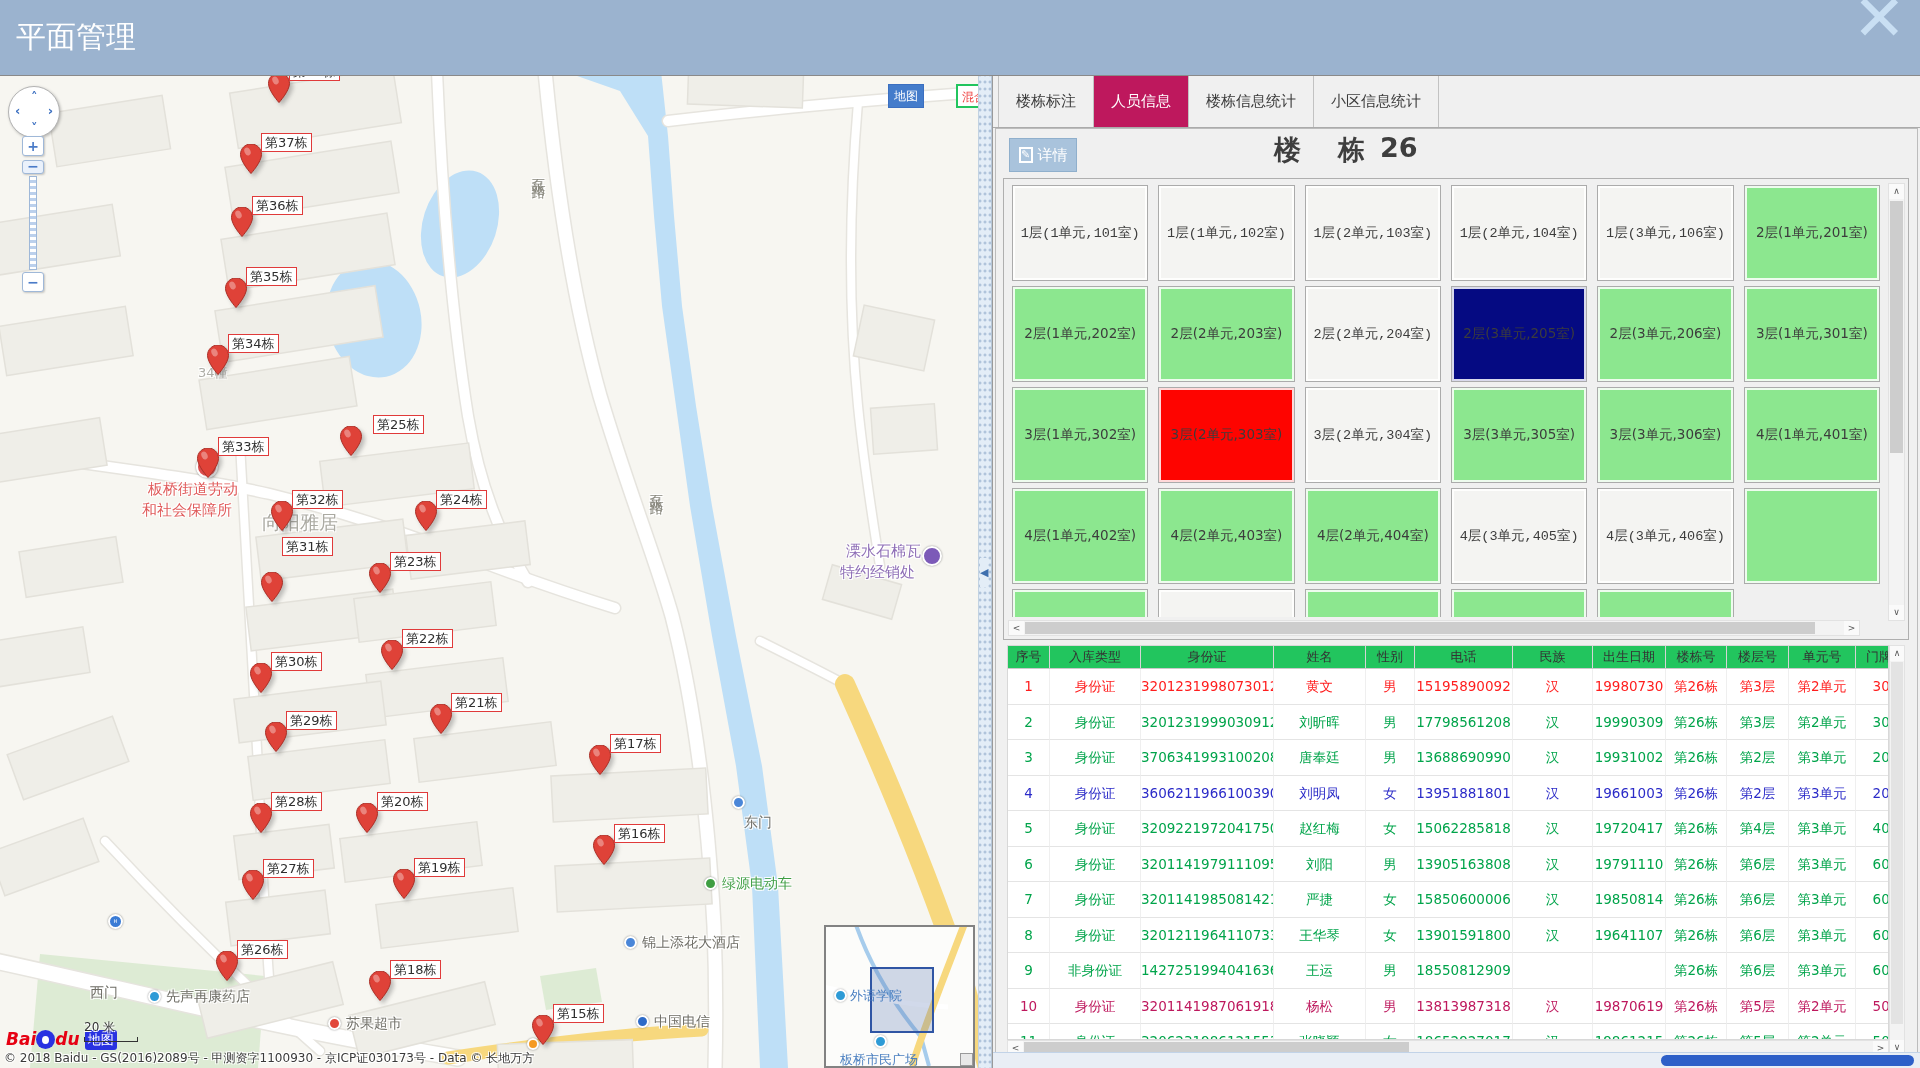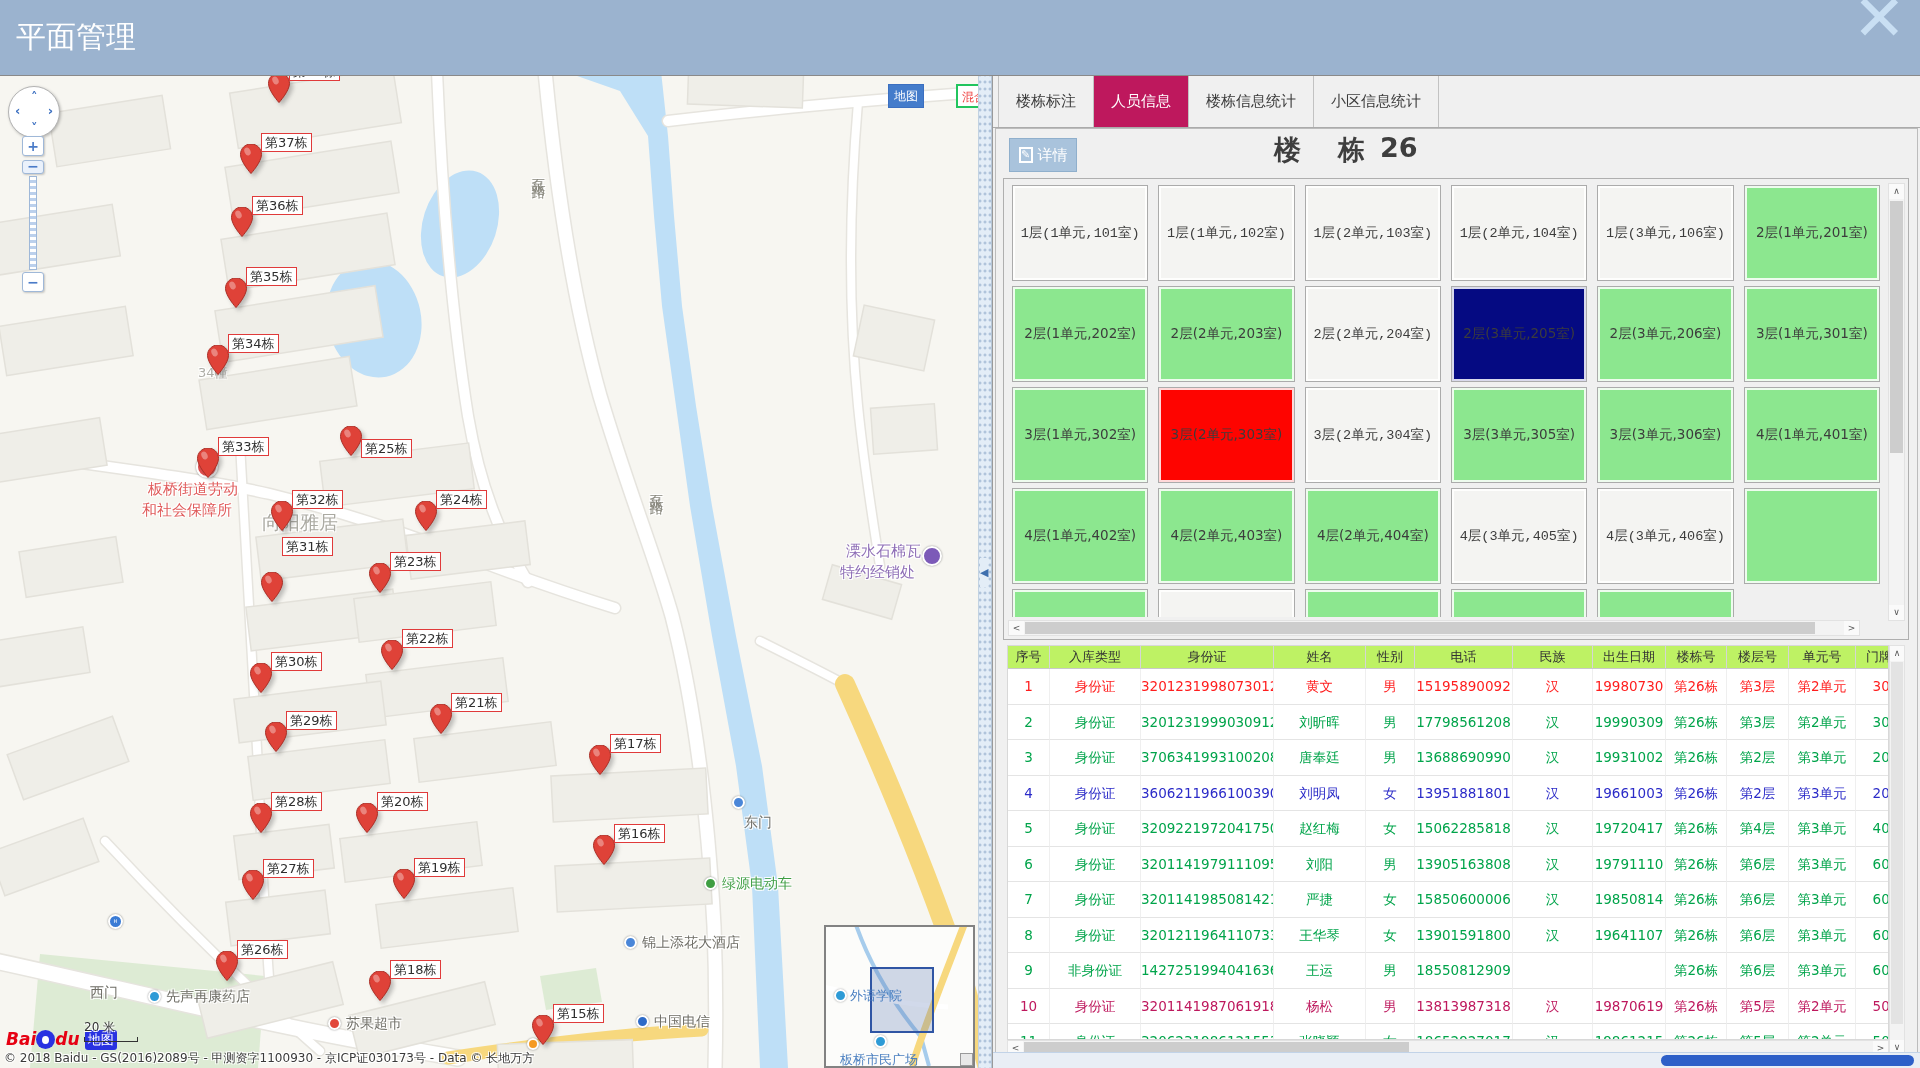--- a/index.html
+++ b/index.html
@@ -136,21 +136,21 @@
   .sb-thumb { position:absolute; background:#CDCDCD; cursor:pointer; }
 
   .grid-vsb { right:3px; top:4px; width:17px; height:438px; }
   .grid-vsb .sb-thumb { left:1px; right:1px; top:17px; height:252px; }
   .grid-hsb { left:4px; bottom:3px; height:16px; width:852px; }
   .grid-hsb .sb-thumb { top:1px; bottom:1px; left:16px; width:790px; }
 
   
   .twrap { position:absolute; left:14px; top:569px; width:882px; height:395px;
     overflow:hidden; background:#FFFFFF; border:1px solid #D8D8D8; }
-  .thead { display:grid; height:23px; background:#bef264; border-bottom:1px solid #C9C9C9;
+  .thead { display:grid; height:23px; background:#22c55e; border-bottom:1px solid #C9C9C9;
     width:908px; }
   .thead div { font-size:13px; color:#333; text-align:center; line-height:22px;
     border-right:1px solid #D5D5D5; overflow:hidden; white-space:nowrap; }
   .tbody { width:908px; height:370px; overflow:hidden; }
   .trow { display:grid; height:35.5px; cursor:pointer; }
   .trow div { font-size:13.5px; text-align:center; line-height:35px;
     border-right:1px solid #EFEFEF; border-bottom:1px solid #E4E4E4;
     overflow:hidden; white-space:nowrap; }
   .table-vsb { left:896px; top:569px; width:16px; height:411px; }
   .table-vsb .sb-thumb { left:1px; right:1px; top:16px; height:362px; background:#E3E3E3; }
@@ -307,21 +307,21 @@
       <div class="m-label" style="left: 228px; top: 258px;">第34栋</div>
       <div class="pin" style="left: 197px; top: 372px;"><svg width="22" height="30" viewBox="0 0 22 30">
           <path d="M11 0C5.1 0 .5 4.6.5 10.4c0 7.6 10.5 19.1 10.5 19.1S21.5 18 21.5 10.4C21.5 4.6 16.9 0 11 0z" fill="#DF4238" stroke="#A93028" stroke-width="1"></path>
           <ellipse cx="7.5" cy="7.5" rx="3" ry="4" fill="#FFFFFF" opacity="0.35" transform="rotate(-25 7.5 7.5)"></ellipse>
         </svg></div>
       <div class="m-label" style="left: 218px; top: 361px;">第33栋</div>
       <div class="pin" style="left: 340px; top: 350px;"><svg width="22" height="30" viewBox="0 0 22 30">
           <path d="M11 0C5.1 0 .5 4.6.5 10.4c0 7.6 10.5 19.1 10.5 19.1S21.5 18 21.5 10.4C21.5 4.6 16.9 0 11 0z" fill="#DF4238" stroke="#A93028" stroke-width="1"></path>
           <ellipse cx="7.5" cy="7.5" rx="3" ry="4" fill="#FFFFFF" opacity="0.35" transform="rotate(-25 7.5 7.5)"></ellipse>
         </svg></div>
-      <div class="m-label" style="left: 361px; top: 339px; margin-top: 24px;">第25栋</div>
+      <div class="m-label" style="left: 373px; top: 339px;">第25栋</div>
       <div class="pin" style="left: 271px; top: 425px;"><svg width="22" height="30" viewBox="0 0 22 30">
           <path d="M11 0C5.1 0 .5 4.6.5 10.4c0 7.6 10.5 19.1 10.5 19.1S21.5 18 21.5 10.4C21.5 4.6 16.9 0 11 0z" fill="#DF4238" stroke="#A93028" stroke-width="1"></path>
           <ellipse cx="7.5" cy="7.5" rx="3" ry="4" fill="#FFFFFF" opacity="0.35" transform="rotate(-25 7.5 7.5)"></ellipse>
         </svg></div>
       <div class="m-label" style="left: 292px; top: 414px;">第32栋</div>
       <div class="pin" style="left: 415px; top: 425px;"><svg width="22" height="30" viewBox="0 0 22 30">
           <path d="M11 0C5.1 0 .5 4.6.5 10.4c0 7.6 10.5 19.1 10.5 19.1S21.5 18 21.5 10.4C21.5 4.6 16.9 0 11 0z" fill="#DF4238" stroke="#A93028" stroke-width="1"></path>
           <ellipse cx="7.5" cy="7.5" rx="3" ry="4" fill="#FFFFFF" opacity="0.35" transform="rotate(-25 7.5 7.5)"></ellipse>
         </svg></div>
       <div class="m-label" style="left: 436px; top: 414px;">第24栋</div>

